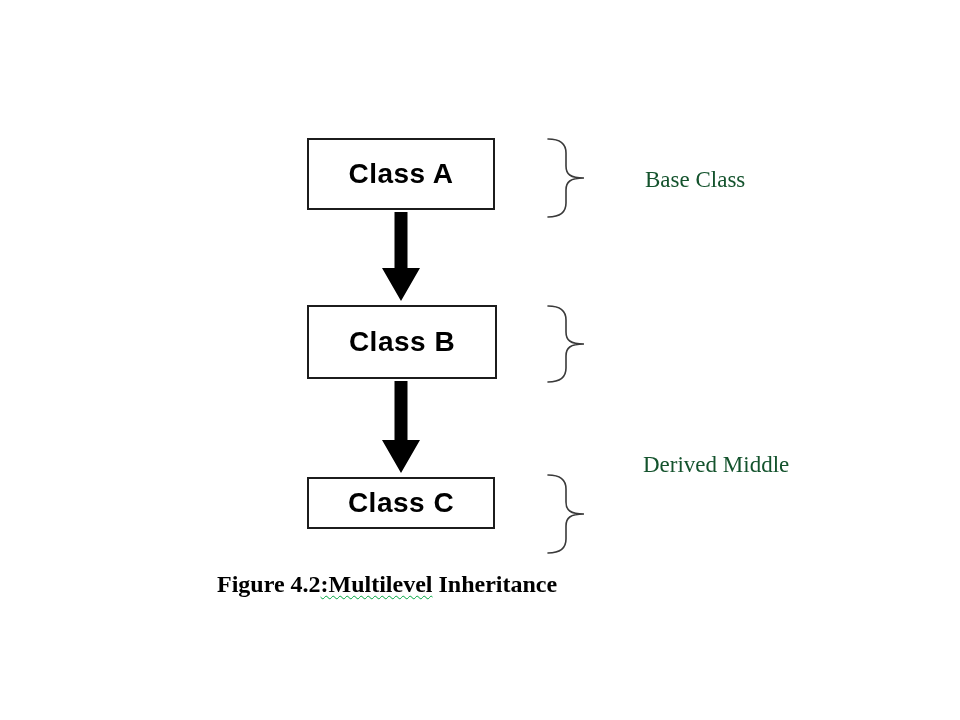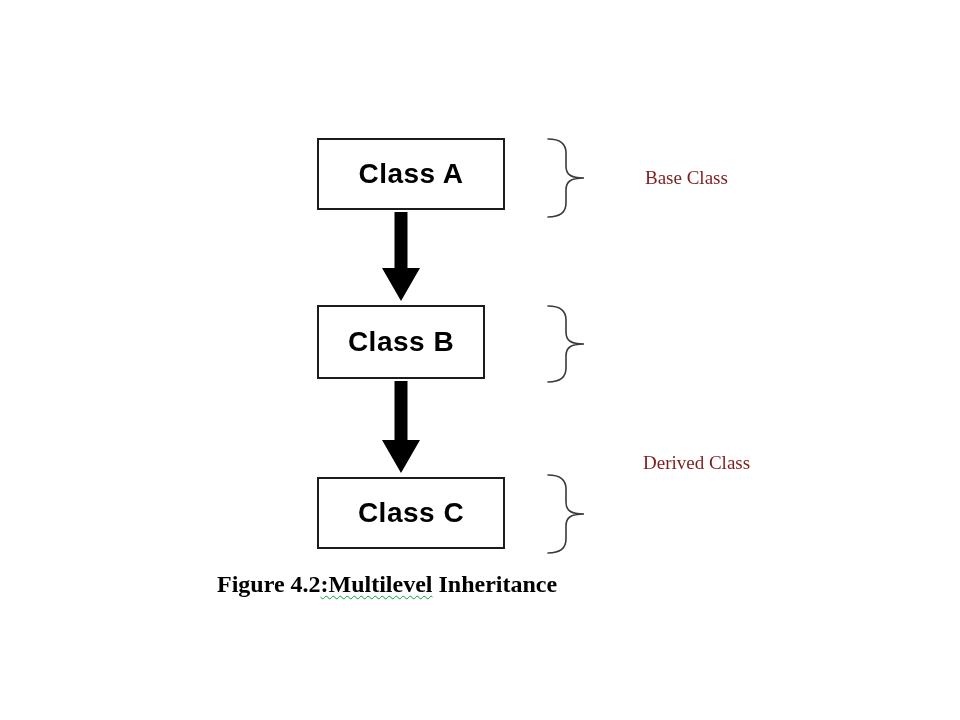--- a/index.html
+++ b/index.html
@@ -33,37 +33,36 @@
     stroke-linecap: round;
   }
   .node {
     position: absolute;
     background: #ffffff;
     border: 2px solid #1c1c1c;
     display: flex;
     align-items: center;
     justify-content: center;
     box-sizing: border-box;
-    margin-left: 10px;
   }
   .node span {
     font-family: "Liberation Sans", sans-serif;
     font-weight: bold;
     font-size: 28px;
     color: #000000;
     letter-spacing: 0.5px;
   }
   .node-a { left: 307px; top: 138px; width: 188px; height: 72px; }
-  .node-b { left: 307px; top: 305px; width: 168px; height: 74px; }
-  .node-c { left: 307px; top: 477px; width: 188px; height: 72px; }
+  .node-b { left: 307px; top: 305px; width: 190px; height: 74px; }
+  .node-c { left: 307px; top: 477px; width: 188px; height: 52px; }
   .side-label {
     position: absolute;
     font-family: "Liberation Serif", serif;
-    font-size: 19px;
-    color: #7f1d1d;
+    font-size: 23px;
+    color: #14532d;
     white-space: nowrap;
   }
   .side-label-base    { left: 645px; top: 167px; }
   .side-label-middle  { left: 643px; top: 309px; }
   .side-label-derived { left: 643px; top: 452px; }
   .caption {
     position: absolute;
     left: 217px;
     top: 571px;
     font-family: "Liberation Serif", serif;
@@ -102,19 +101,19 @@
     <span>Class A</span>
   </div>
   <div class="node node-b">
     <span>Class B</span>
   </div>
   <div class="node node-c">
     <span>Class C</span>
   </div>
 
   <div class="side-label side-label-base">Base Class</div>
-  <div class="side-label side-label-derived">Derived Class</div>
+  <div class="side-label side-label-derived">Derived Middle</div>
 
   <div class="caption">
     <span>Figure 4.2</span><span class="squiggle">:Multilevel</span><span> Inheritance</span>
   </div>
 
 </div>
 
 </body></html>

